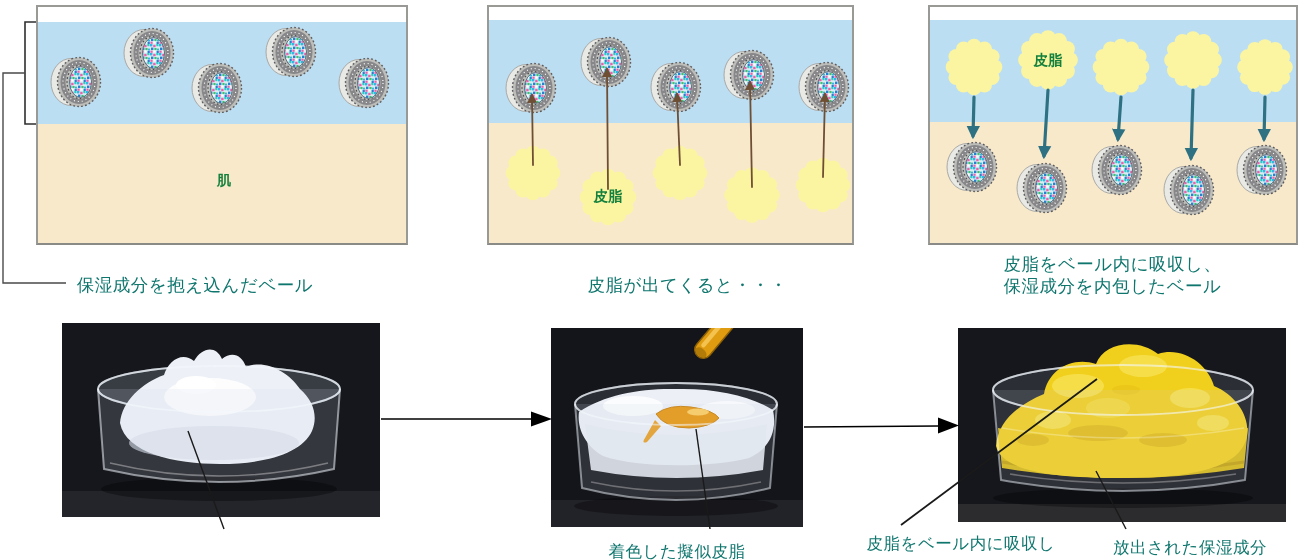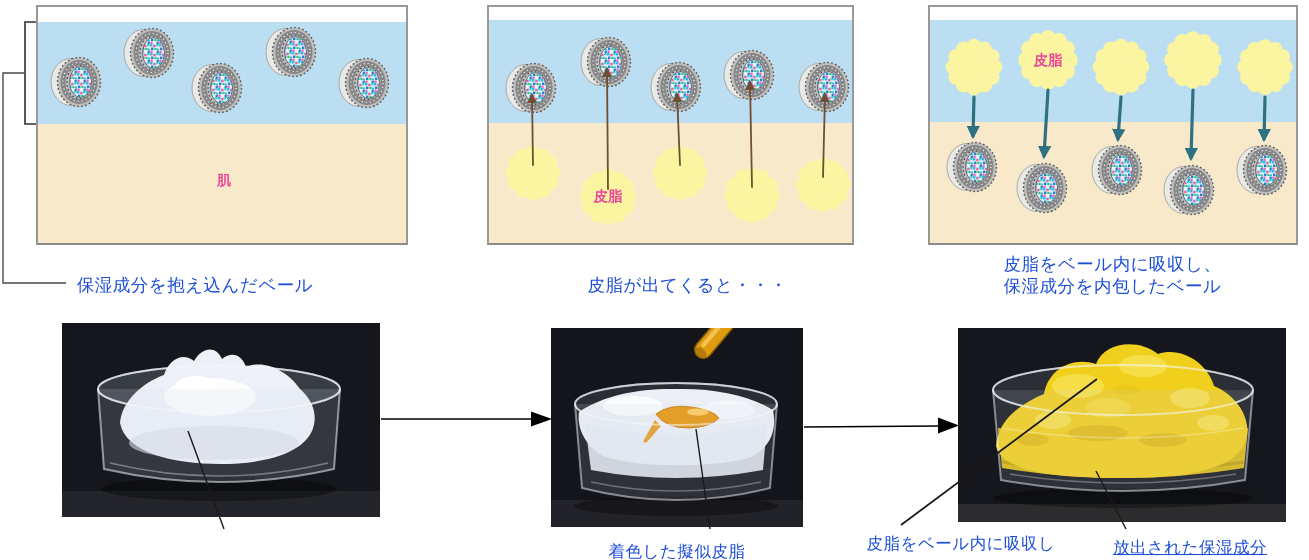--- a/index.html
+++ b/index.html
@@ -1,23 +1,23 @@
 <!DOCTYPE html>
 <html><head>
 <meta charset="utf-8">
 <style>
   html,body{margin:0;padding:0;background:#ffffff;}
   .stage{position:relative;width:1309px;height:560px;background:#ffffff;overflow:hidden;
          font-family:"Liberation Sans","DejaVu Sans",sans-serif;color:#2d2d2d;}
   .panel{position:absolute;box-sizing:border-box;border:2px solid #999996;border-bottom-color:#8a8a86;background:#fff;}
   .panel svg{display:block;}
-  .in-label{position:absolute;font-weight:bold;color:#ec4899;text-align:center;}
+  .in-label{position:absolute;font-weight:bold;color:#15803d;text-align:center;}
   .skin-label{left:160px;top:165px;width:52px;font-size:14px;}
   .sebum-label{font-size:14.5px;}
-  .cap{position:absolute;text-align:center;font-size:17.5px;color:#1d4ed8;letter-spacing:.5px;z-index:4;}
+  .cap{position:absolute;text-align:center;font-size:17.5px;color:#0f766e;letter-spacing:.5px;z-index:4;}
   .cap-b{font-size:16.5px;}
   .cap3 span{display:block;line-height:21.5px;}
   .photo{position:absolute;z-index:1;}
   .photo svg{display:block;}
   .overlay{position:absolute;left:0;top:0;width:1309px;height:560px;z-index:6;pointer-events:none;}
 </style>
 </head>
 <body>
 
 <div class="stage">
@@ -234,15 +234,15 @@
       <polygon points="531,411.5 552,419 531,426.5" fill="#000000"></polygon>
     </g>
     <g>
       <line x1="804" y1="427" x2="938" y2="426" stroke="#000000" stroke-width="1.7"></line>
       <polygon points="938,417.5 959,425.5 938,433.5" fill="#000000"></polygon>
     </g>
   </svg>
 
   <div class="cap cap-b" style="left:551px;top:541px;width:252px;">着色した擬似皮脂</div>
   <div class="cap cap-b" style="left:830px;top:533px;width:262px;">皮脂をベール内に吸収し</div>
-  <div class="cap cap-b" style="left:1075px;top:537px;width:230px;text-decoration:underline;">放出された保湿成分</div>
+  <div class="cap cap-b" style="left:1075px;top:537px;width:230px;">放出された保湿成分</div>
 
 </div>
 
 </body></html>

